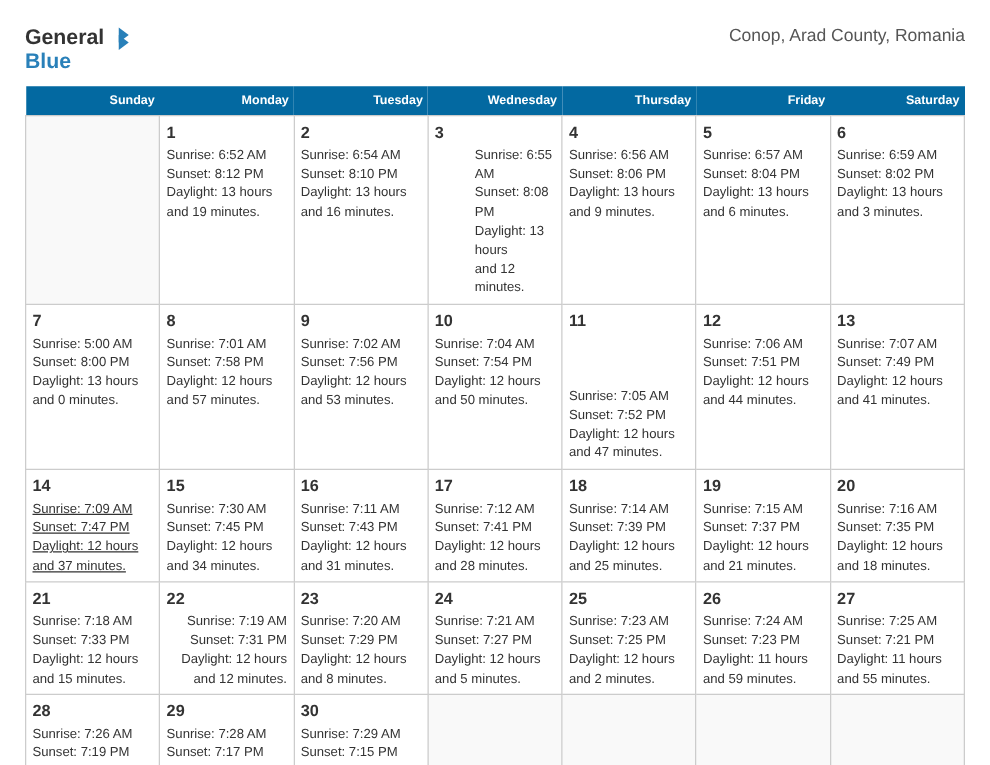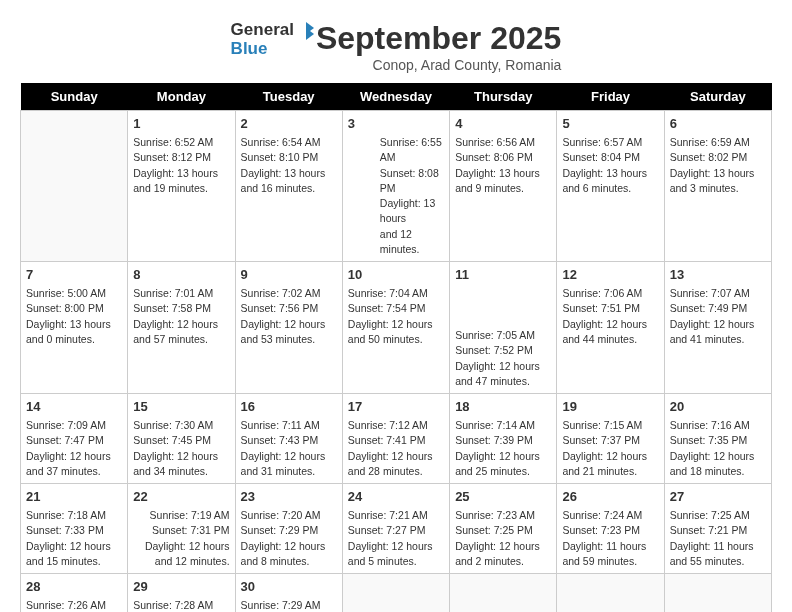--- a/index.html
+++ b/index.html
@@ -5,21 +5,21 @@
     * { box-sizing: border-box; margin: 0; padding: 0; }
     body {
       font-family: Arial, sans-serif;
       background: #fff;
       width: 792px;
       min-height: 612px;
       padding: 20px;
     }
     .header {
       display: flex;
-      justify-content: center;
+      justify-content: space-between;
       align-items: flex-start;
       margin-bottom: 10px;
     }
     .logo {
       display: flex;
       align-items: center;
       gap: 4px;
     }
     .title-section {
       text-align: right;
@@ -32,25 +32,25 @@
     .location {
       font-size: 14px;
       color: #555;
     }
     table {
       width: 100%;
       border-collapse: collapse;
       font-size: 11px;
     }
     thead tr th {
-      background-color: #000000;
+      background-color: #0369a1;
       color: #fff;
       padding: 6px 4px;
-      text-align: center;
-      font-size: 13px;
+      text-align: right;
+      font-size: 10px;
       font-weight: bold;
     }
     tbody tr td {
       border: 1px solid #ccc;
       vertical-align: top;
       padding: 4px 5px;
       height: 85px;
       width: calc(100% / 7);
       color: #333;
       line-height: 1.4;
@@ -80,21 +80,20 @@
       <span style="font-size:17px;font-weight:bold;color:#333;">General</span>
       <svg width="20" height="20" viewBox="0 0 20 20">
         <polygon points="10,2 18,8 10,14" fill="#2980b9"></polygon>
         <polygon points="10,8 18,14 10,20" fill="#2980b9"></polygon>
       </svg>
     </div>
     <span style="font-size:17px;font-weight:bold;color:#2980b9;">Blue</span>
   </div>
 </div>
   <div class="title-section">
-    <div class="month-title">September 2025</div>
     <div class="location">Conop, Arad County, Romania</div>
   </div>
 </div>
 
 <table>
   <thead>
     <tr>
     <th>Sunday</th>
         <th>Monday</th>
         <th>Tuesday</th>
@@ -197,21 +196,21 @@
           <span class="day-number">13</span>
           <div class="day-info" style="white-space: pre-line;">Sunrise: 7:07 AM
 Sunset: 7:49 PM
 Daylight: 12 hours
 and 41 minutes.</div>
         </td>
       </tr>
       <tr>
         <td>
           <span class="day-number">14</span>
-          <div class="day-info" style="white-space: pre-line;">Sunrise: 7:09 AM
+          <div class="day-info" style="white-space: pre-line; text-decoration: underline;">Sunrise: 7:09 AM
 Sunset: 7:47 PM
 Daylight: 12 hours
 and 37 minutes.</div>
         </td>
         <td>
           <span class="day-number">15</span>
           <div class="day-info" style="white-space: pre-line;">Sunrise: 7:30 AM
 Sunset: 7:45 PM
 Daylight: 12 hours
 and 34 minutes.</div>

